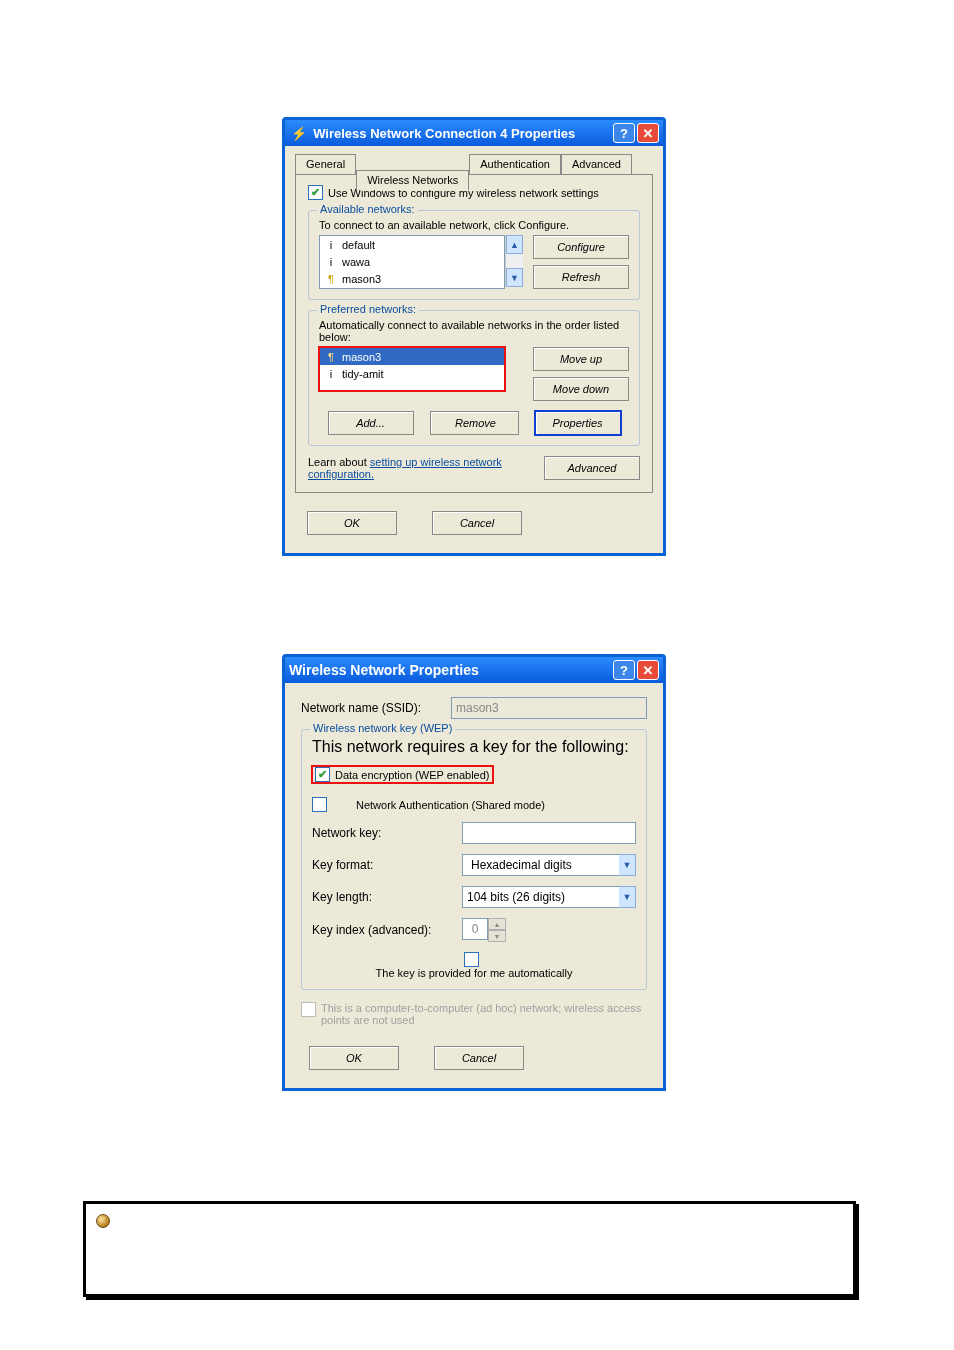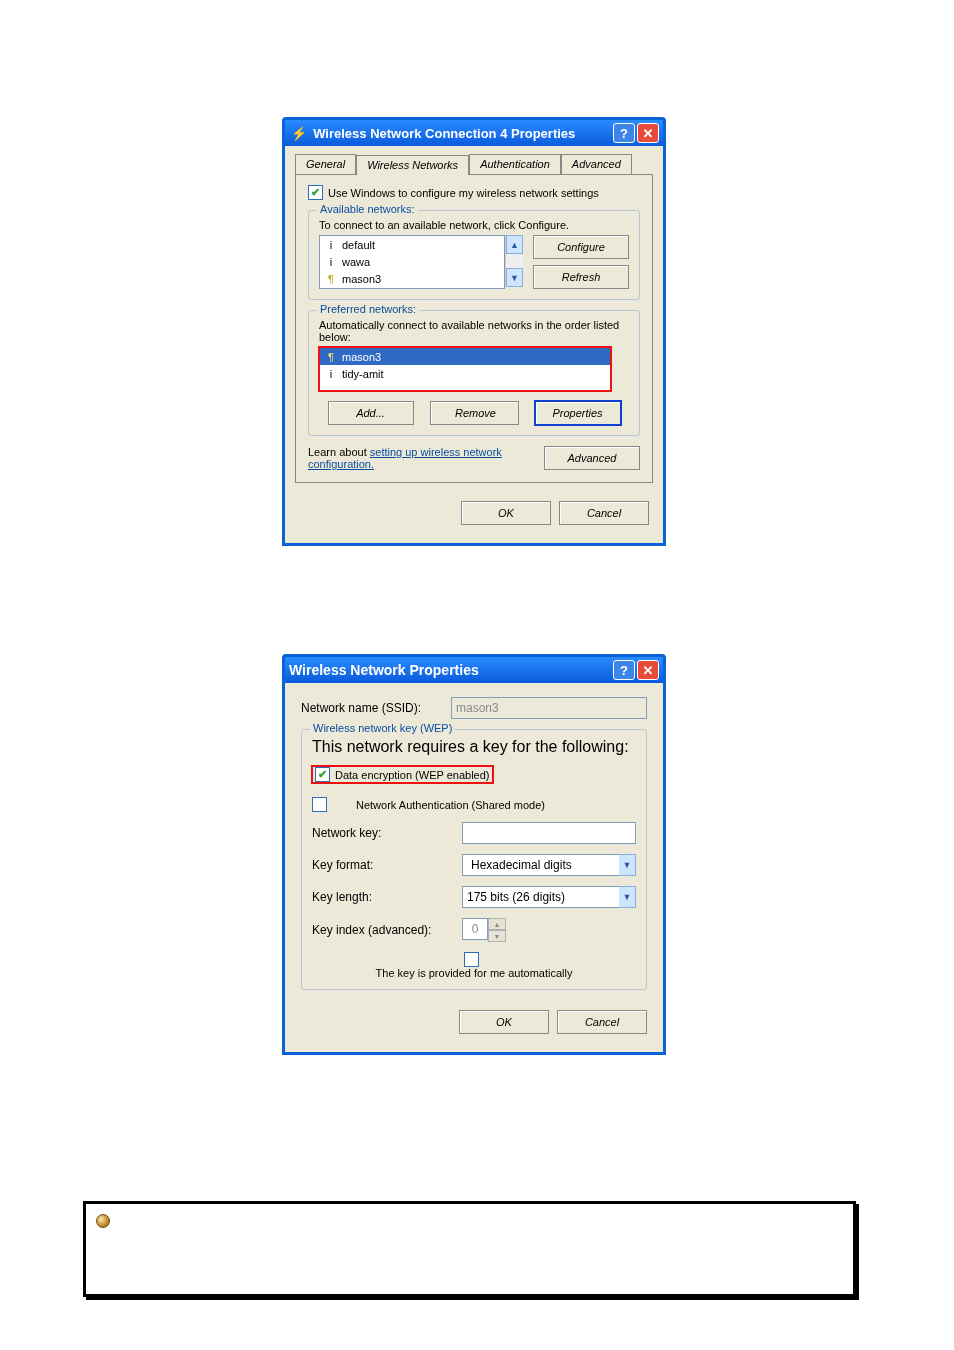--- a/index.html
+++ b/index.html
@@ -6,23 +6,23 @@
   .page{width:954px;height:1350px;position:relative;}
   .invis{color:#fff;}
   
   .dlg1{position:absolute;left:282px;top:117px;width:378px;border:3px solid #0a63d6;border-radius:4px 4px 0 0;background:#ece9d8;}
   .titlebar{height:26px;background:linear-gradient(to bottom,#2a8bff,#0a5bdc);display:flex;align-items:center;color:#fff;font-weight:bold;font-size:13px;padding:0 4px;}
   .titlebar .ticon{margin:0 6px 0 2px;font-size:13px;}
   .titlebar .spacer{flex:1;}
   .tbtn{width:20px;height:18px;margin-left:2px;border:1px solid #fff;border-radius:3px;display:flex;align-items:center;justify-content:center;font-weight:bold;font-size:13px;}
   .tbtn.help{background:#3b86e8;color:#fff;}
   .tbtn.close{background:#e74b3a;color:#fff;}
-  .tabs{display:flex;margin:8px 10px 0 10px;font-style:italic;}
+  .tabs{display:flex;margin:8px 10px 0 10px;}
   .tab{border:1px solid #888;border-bottom:none;background:#ece9d8;padding:3px 10px 4px 10px;font-size:11px;margin-right:0px;position:relative;}
-  .tab.active{background:#ece9d8;z-index:2;top:1px;}
+  .tab.active{background:#ece9d8;z-index:2;top:16px;}
   .tabpanel{border:1px solid #888;margin:0 10px 10px 10px;background:#ece9d8;padding:10px 12px 12px 12px;}
   .chkrow{display:flex;align-items:center;margin-bottom:10px;font-size:11px;}
   .chk{width:13px;height:13px;border:1px solid #2a6fb7;background:#fff;display:inline-flex;align-items:center;justify-content:center;margin-right:5px;color:#2fa13a;font-size:11px;font-weight:bold;}
   .chk.unchecked{color:transparent;}
   .group{border:1px solid #b6c7d8;border-radius:3px;padding:8px 10px 10px 10px;margin-bottom:10px;position:relative;}
   .group .legend{position:absolute;top:-8px;left:8px;background:#ece9d8;color:#0a4ea0;font-size:11px;padding:0 3px;}
   .group .desc{font-size:11px;margin-bottom:4px;}
   .listwrap{display:flex;align-items:flex-start;}
   .listbox{flex:1;border:1px solid #7f9db9;background:#fff;height:52px;overflow:hidden;font-size:11px;position:relative;}
   .listbox.tall{height:42px;}
@@ -34,21 +34,21 @@
   .sbtn{height:17px;background:#cfe4ff;border:1px solid #8aaee0;color:#2a5ca8;font-size:9px;display:flex;align-items:center;justify-content:center;}
   .strack{flex:1;background:#efeff2;}
   .sidebtns{display:flex;flex-direction:column;margin-left:10px;}
   .btn{min-width:78px;height:22px;border:1px solid #888;background:#ece9d8;font-size:11px;display:flex;align-items:center;justify-content:center;margin-bottom:6px;padding:0 8px;box-shadow:1px 1px 0 #fff inset;font-style:italic;}
   .btn:last-child{margin-bottom:0;}
   .rowbtns{display:flex;justify-content:center;margin-top:10px;}
   .rowbtns .btn{margin:0 8px;}
   .learnrow{display:flex;align-items:flex-start;margin-top:8px;}
   .learnrow .txt{flex:1;font-size:11px;}
   .learnrow a{color:#0a4ea0;text-decoration:underline;}
-  .dlgfoot{display:flex;justify-content:flex-end;padding:8px 14px 12px 14px;}
+  .dlgfoot{display:flex;padding:8px 14px 12px 14px;gap:27px;}
   .dlgfoot .btn{margin-left:8px;min-width:72px;}
   .hl-red{outline:2px solid #e11; outline-offset:-1px;}
   .hl-blue{outline:2px solid #1040d0; outline-offset:-1px;}
   
   .dlg2{position:absolute;left:282px;top:654px;width:378px;border:3px solid #0a63d6;border-radius:4px 4px 0 0;background:#ece9d8;}
   .dlg2 .titlebar{background:linear-gradient(to bottom,#2a8bff,#0a5bdc);font-size:14px;}
   .body2{padding:14px 16px 12px 16px;}
   .frow{display:flex;align-items:center;margin-bottom:10px;}
   .flabel{width:150px;font-size:12px;}
   .finput{flex:1;height:20px;border:1px solid #7f9db9;background:#fff;font-size:12px;padding:0 4px;display:flex;align-items:center;}
@@ -134,20 +134,24 @@
                   <span class="aicon">i</span>
                   <span>tidy-amit</span>
                 </div>
             </div>
           </div>
           <div class="scrollbar short" style="visibility:hidden;">
             <div class="sbtn">▲</div>
               <div class="strack"></div>
               <div class="sbtn">▼</div>
           </div>
+          <div class="sidebtns">
+            <div class="btn">Move up</div>
+            <div class="btn">Move down</div>
+          </div>
         </div>
         <div class="rowbtns">
           <div class="btn" style="min-width:68px;">Add...</div>
           <div class="btn" style="min-width:68px;padding-left:11px;">Remove</div>
           <div class="btn hl-blue" style="min-width:68px;">Properties</div>
         </div>
       </div>
 
       <div class="learnrow">
         <div class="txt">
@@ -195,39 +199,43 @@
           <div class="flabel">Network key:</div>
           <div class="finput"></div>
         </div>
         <div class="frow">
           <div class="flabel">Key format:</div>
           <div class="finput" style="border-right:none;padding-left:8px;">Hexadecimal digits</div>
           <div class="seldrop">▼</div>
         </div>
         <div class="frow">
           <div class="flabel">Key length:</div>
-          <div class="finput" style="border-right:none;">175 bits (26 digits)</div>
+          <div class="finput" style="border-right:none;">104 bits (26 digits)</div>
           <div class="seldrop">▼</div>
         </div>
         <div class="frow">
           <div class="flabel">Key index (advanced):</div>
           <div class="spin">
             <div class="sval">0</div>
             <div class="sbtns">
                 <div class="sb">▲</div>
                 <div class="sb">▼</div>
               </div>
           </div>
         </div>
         <div class="chkrow" style="margin-bottom:0;flex-direction:column;">
           <span class="chk unchecked">✔</span>
           <span>The key is provided for me automatically</span>
         </div>
       </div>
 
+      <div class="chkrow disabledText" style="margin-top:12px;align-items:flex-start;">
+        <span class="chk unchecked" style="border-color:#bbb;">✔</span>
+        <span style="flex:1;">This is a computer-to-computer (ad hoc) network; wireless access points are not used</span>
+      </div>
 
       <div class="dlgfoot" style="padding:10px 0 0 0;">
         <div class="btn">OK</div>
         <div class="btn">Cancel</div>
       </div>
     </div>
   </div>
 
   <div class="invis" style="position:absolute;left:440px;top:1160px;font-weight:bold;">Figure 4-19</div>
 

